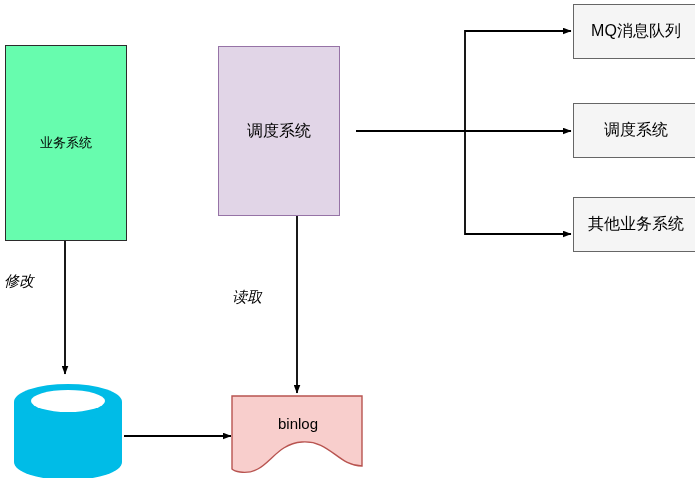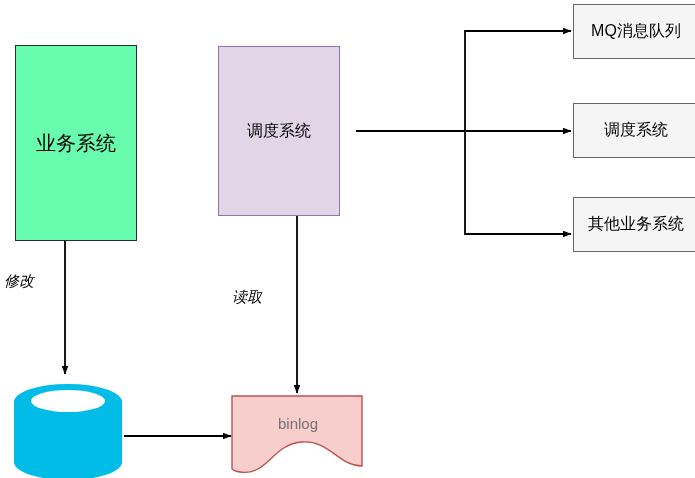--- a/index.html
+++ b/index.html
@@ -21,27 +21,27 @@
     position: absolute;
     box-sizing: border-box;
     display: flex;
     align-items: center;
     justify-content: center;
     text-align: center;
     color: #000000;
     line-height: 1.15;
   }
   .node-business {
-    left: 15px;
+    left: 5px;
     top: 45px;
     width: 122px;
     height: 196px;
     background: #67FCAE;
     border: 1px solid #2b2b2b;
-    font-size: 20px;
+    font-size: 13px;
   }
   .node-scheduler {
     left: 218px;
     top: 46px;
     width: 122px;
     height: 170px;
     background: #E1D5E7;
     border: 1px solid #9673A6;
     font-size: 16px;
   }
@@ -75,21 +75,21 @@
     pointer-events: none;
   }
 
   .binlog-label {
     position: absolute;
     left: 233px;
     top: 415px;
     width: 130px;
     text-align: center;
     font-size: 15px;
-    color: #737373;
+    color: #000000;
   }
 
   .mysql-wrap {
     position: absolute;
     left: 12px;
     top: 388px;
     width: 112px;
     height: 90px;
   }
 </style>

